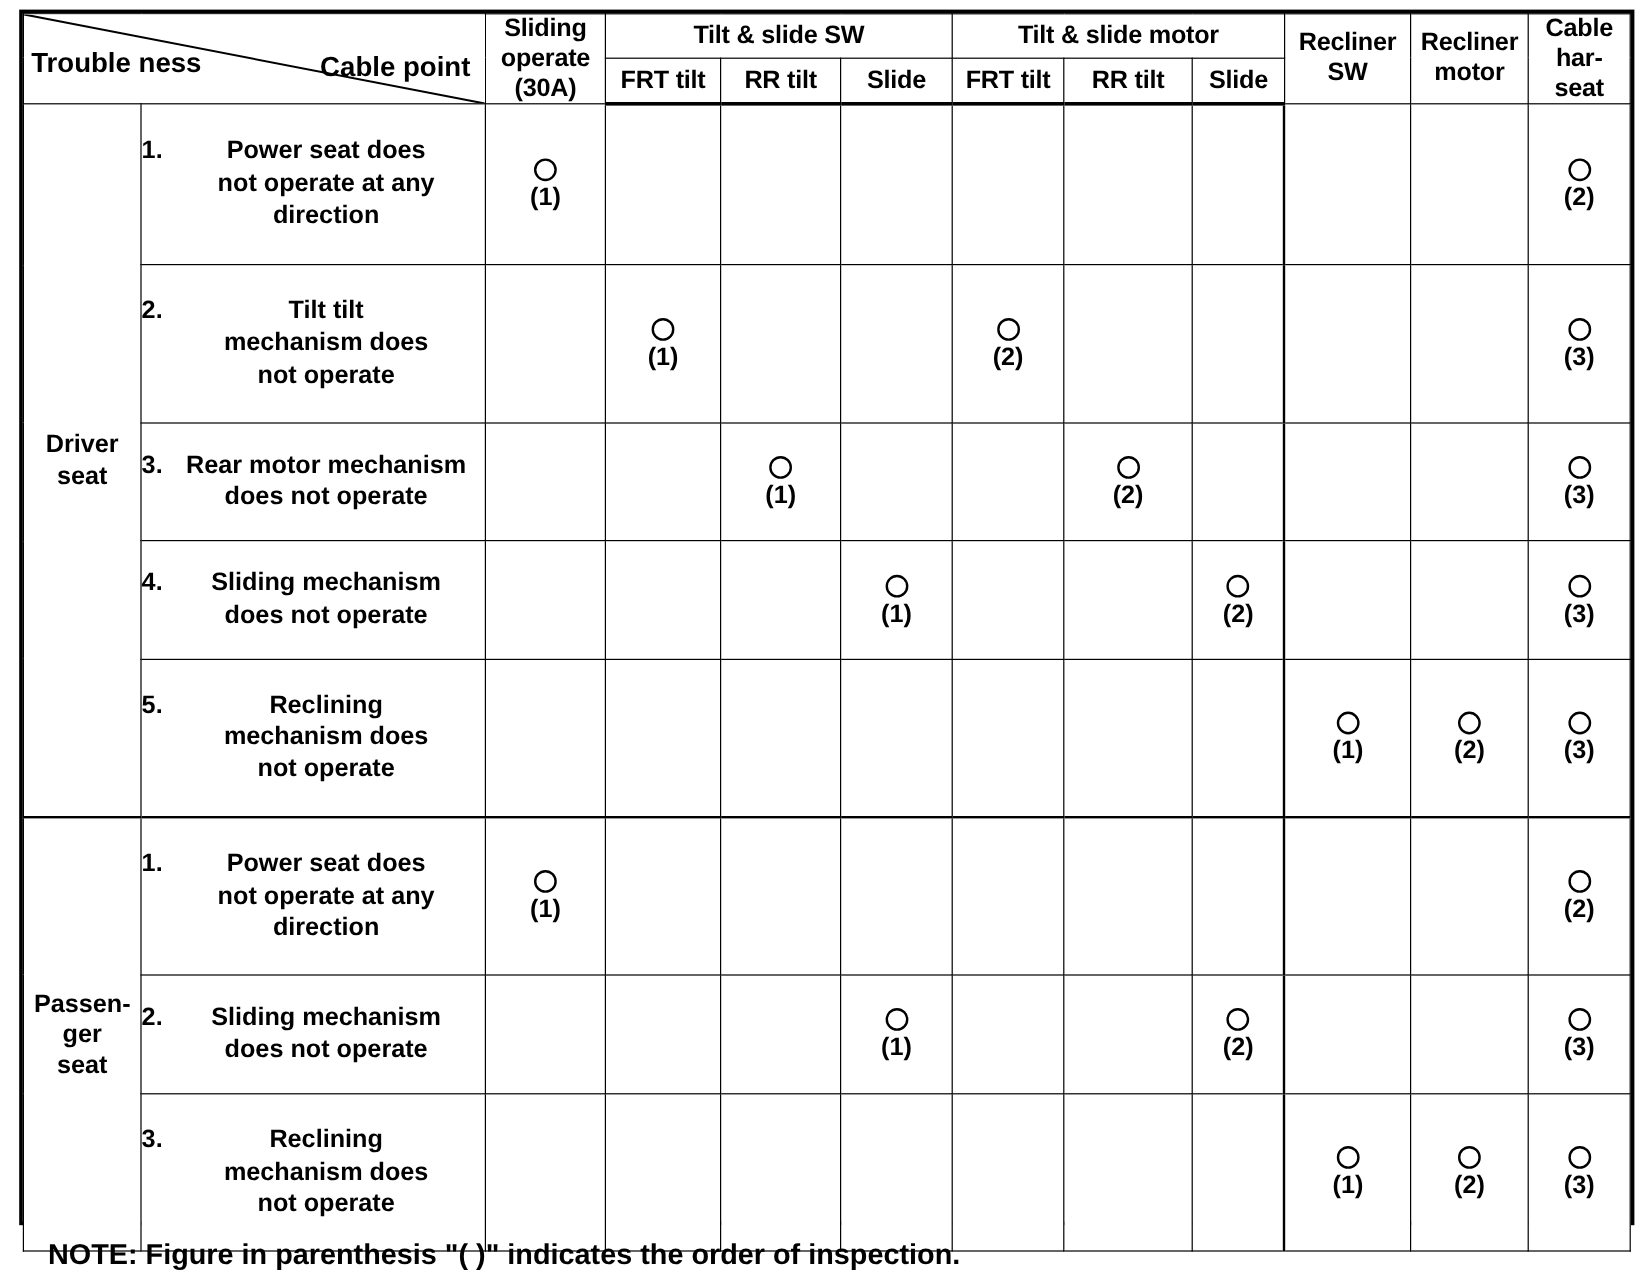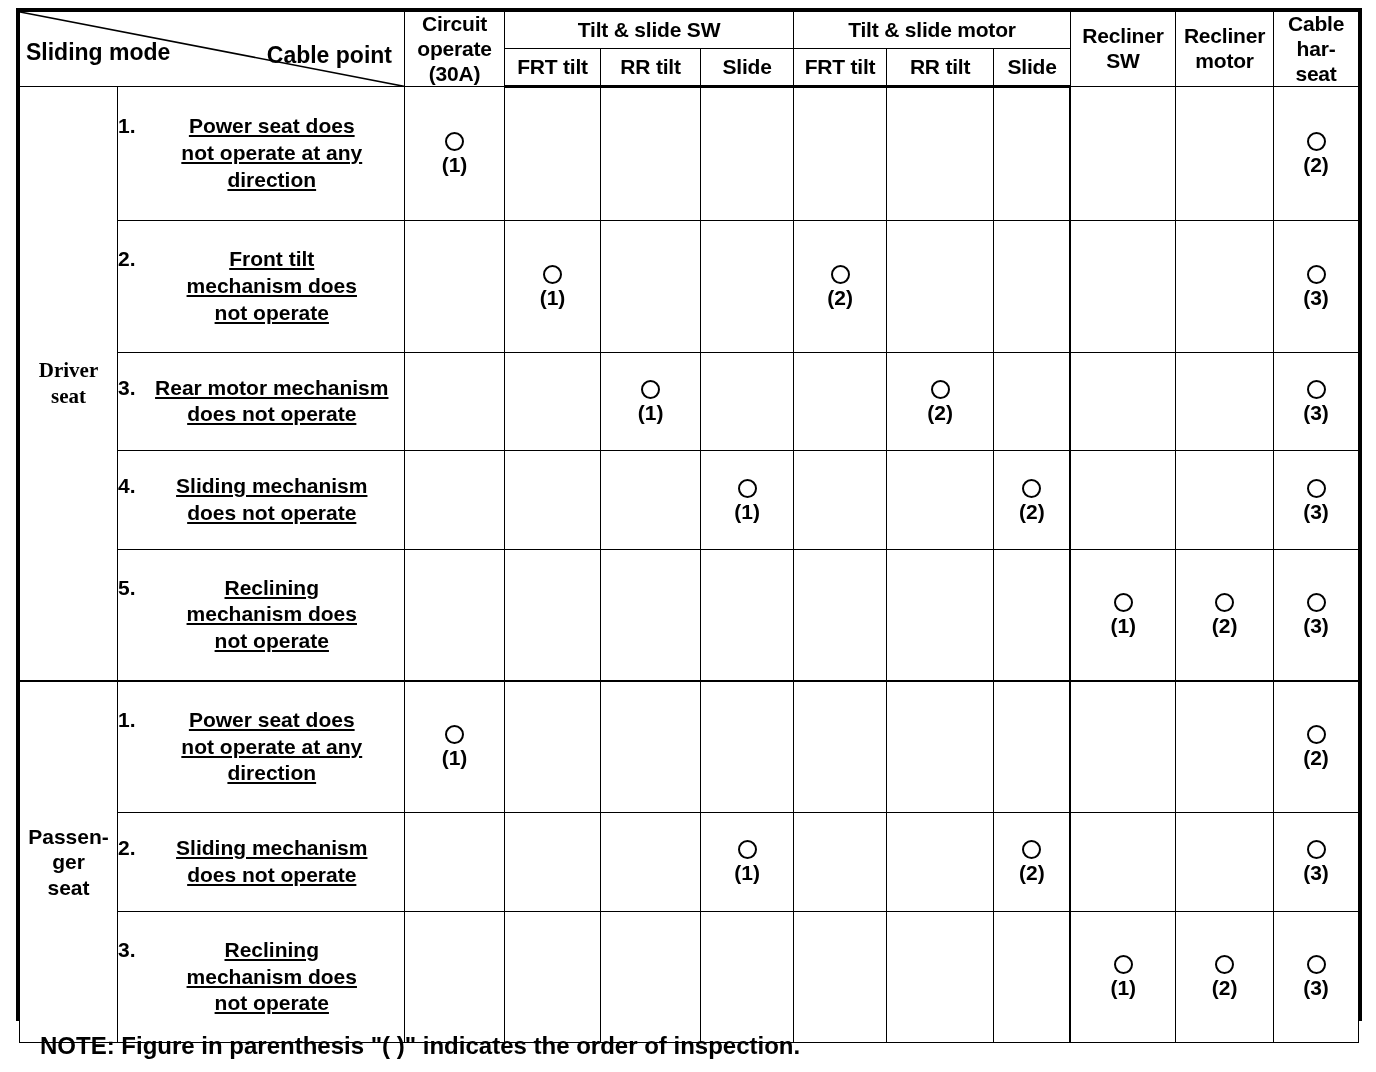--- a/index.html
+++ b/index.html
@@ -121,21 +121,20 @@
   .trouble-row {
     display: flex;
     align-items: flex-start;
   }
   .t-num {
     flex: 0 0 auto;
     padding-right: 4px;
   }
   .t-txt {
     flex: 1 1 auto;
-    text-decoration: underline;
   }
 
   
   td.mark {
     font-size: 21px;
     line-height: 1.0;
   }
   .mark-inner {
     display: flex;
     flex-direction: column;
@@ -193,26 +192,26 @@
       </colgroup>
 
       <thead>
         <tr>
           <td class="corner" colspan="2" rowspan="2">
             <div class="corner-inner">
               <svg viewBox="0 0 381 140" preserveAspectRatio="none">
                 <line x1="0" y1="0" x2="381" y2="140" stroke="#000" stroke-width="1.6" vector-effect="non-scaling-stroke"></line>
               </svg>
               <span class="check-point-lbl">Cable point</span>
-              <span class="trouble-mode-lbl">Sliding mode</span>
+              <span class="trouble-mode-lbl">Trouble ness</span>
             </div>
           </td>
 
           <th class="hdr hdr-tall" rowspan="2">
-            <div>Circuit</div>
+            <div>Sliding</div>
             <div>operate</div>
             <div>(30A)</div>
           </th>
 
           <th class="hdr hdr-group" colspan="3">Tilt &amp; slide SW</th>
           <th class="hdr hdr-group" colspan="3">Tilt &amp; slide motor</th>
 
           <th class="hdr hdr-tall" rowspan="2">
             <div>Recliner</div>
             <div>SW</div>
@@ -233,21 +232,21 @@
           <th class="hdr sep-bottom-thick">RR tilt</th>
           <th class="hdr sep-bottom-thick">Slide</th>
           <th class="hdr sep-bottom-thick">FRT tilt</th>
           <th class="hdr sep-bottom-thick">RR tilt</th>
           <th class="hdr sep-bottom-thick">Slide</th>
         </tr>
       </thead>
 
       <tbody id="matrix-body">
           <tr style="height: 122px;">
-            <td class="seat" rowspan="5" style="border-bottom-width: 2px; font-family: Liberation Serif, serif;">
+            <td class="seat" rowspan="5" style="border-bottom-width: 2px;">
               <div>Driver</div>
               <div>seat</div>
             </td>
             <td class="trouble">
               <div class="trouble-row">
                 <span class="t-num">1.</span>
                 <span class="t-txt">
                   <div>Power seat does</div>
                   <div>not operate at any</div>
                   <div>direction</div>
@@ -273,21 +272,21 @@
                 <div class="circle"></div>
                 <div class="order">(2)</div>
               </div>
             </td>
           </tr>
           <tr style="height: 120px;">
             <td class="trouble">
               <div class="trouble-row">
                 <span class="t-num">2.</span>
                 <span class="t-txt">
-                  <div>Front tilt</div>
+                  <div>Tilt tilt</div>
                   <div>mechanism does</div>
                   <div>not operate</div>
                 </span>
               </div>
             </td>
             <td class="mark empty-cell"></td>
             <td class="mark">
               <div class="mark-inner">
                 <div class="circle"></div>
                 <div class="order">(1)</div>

